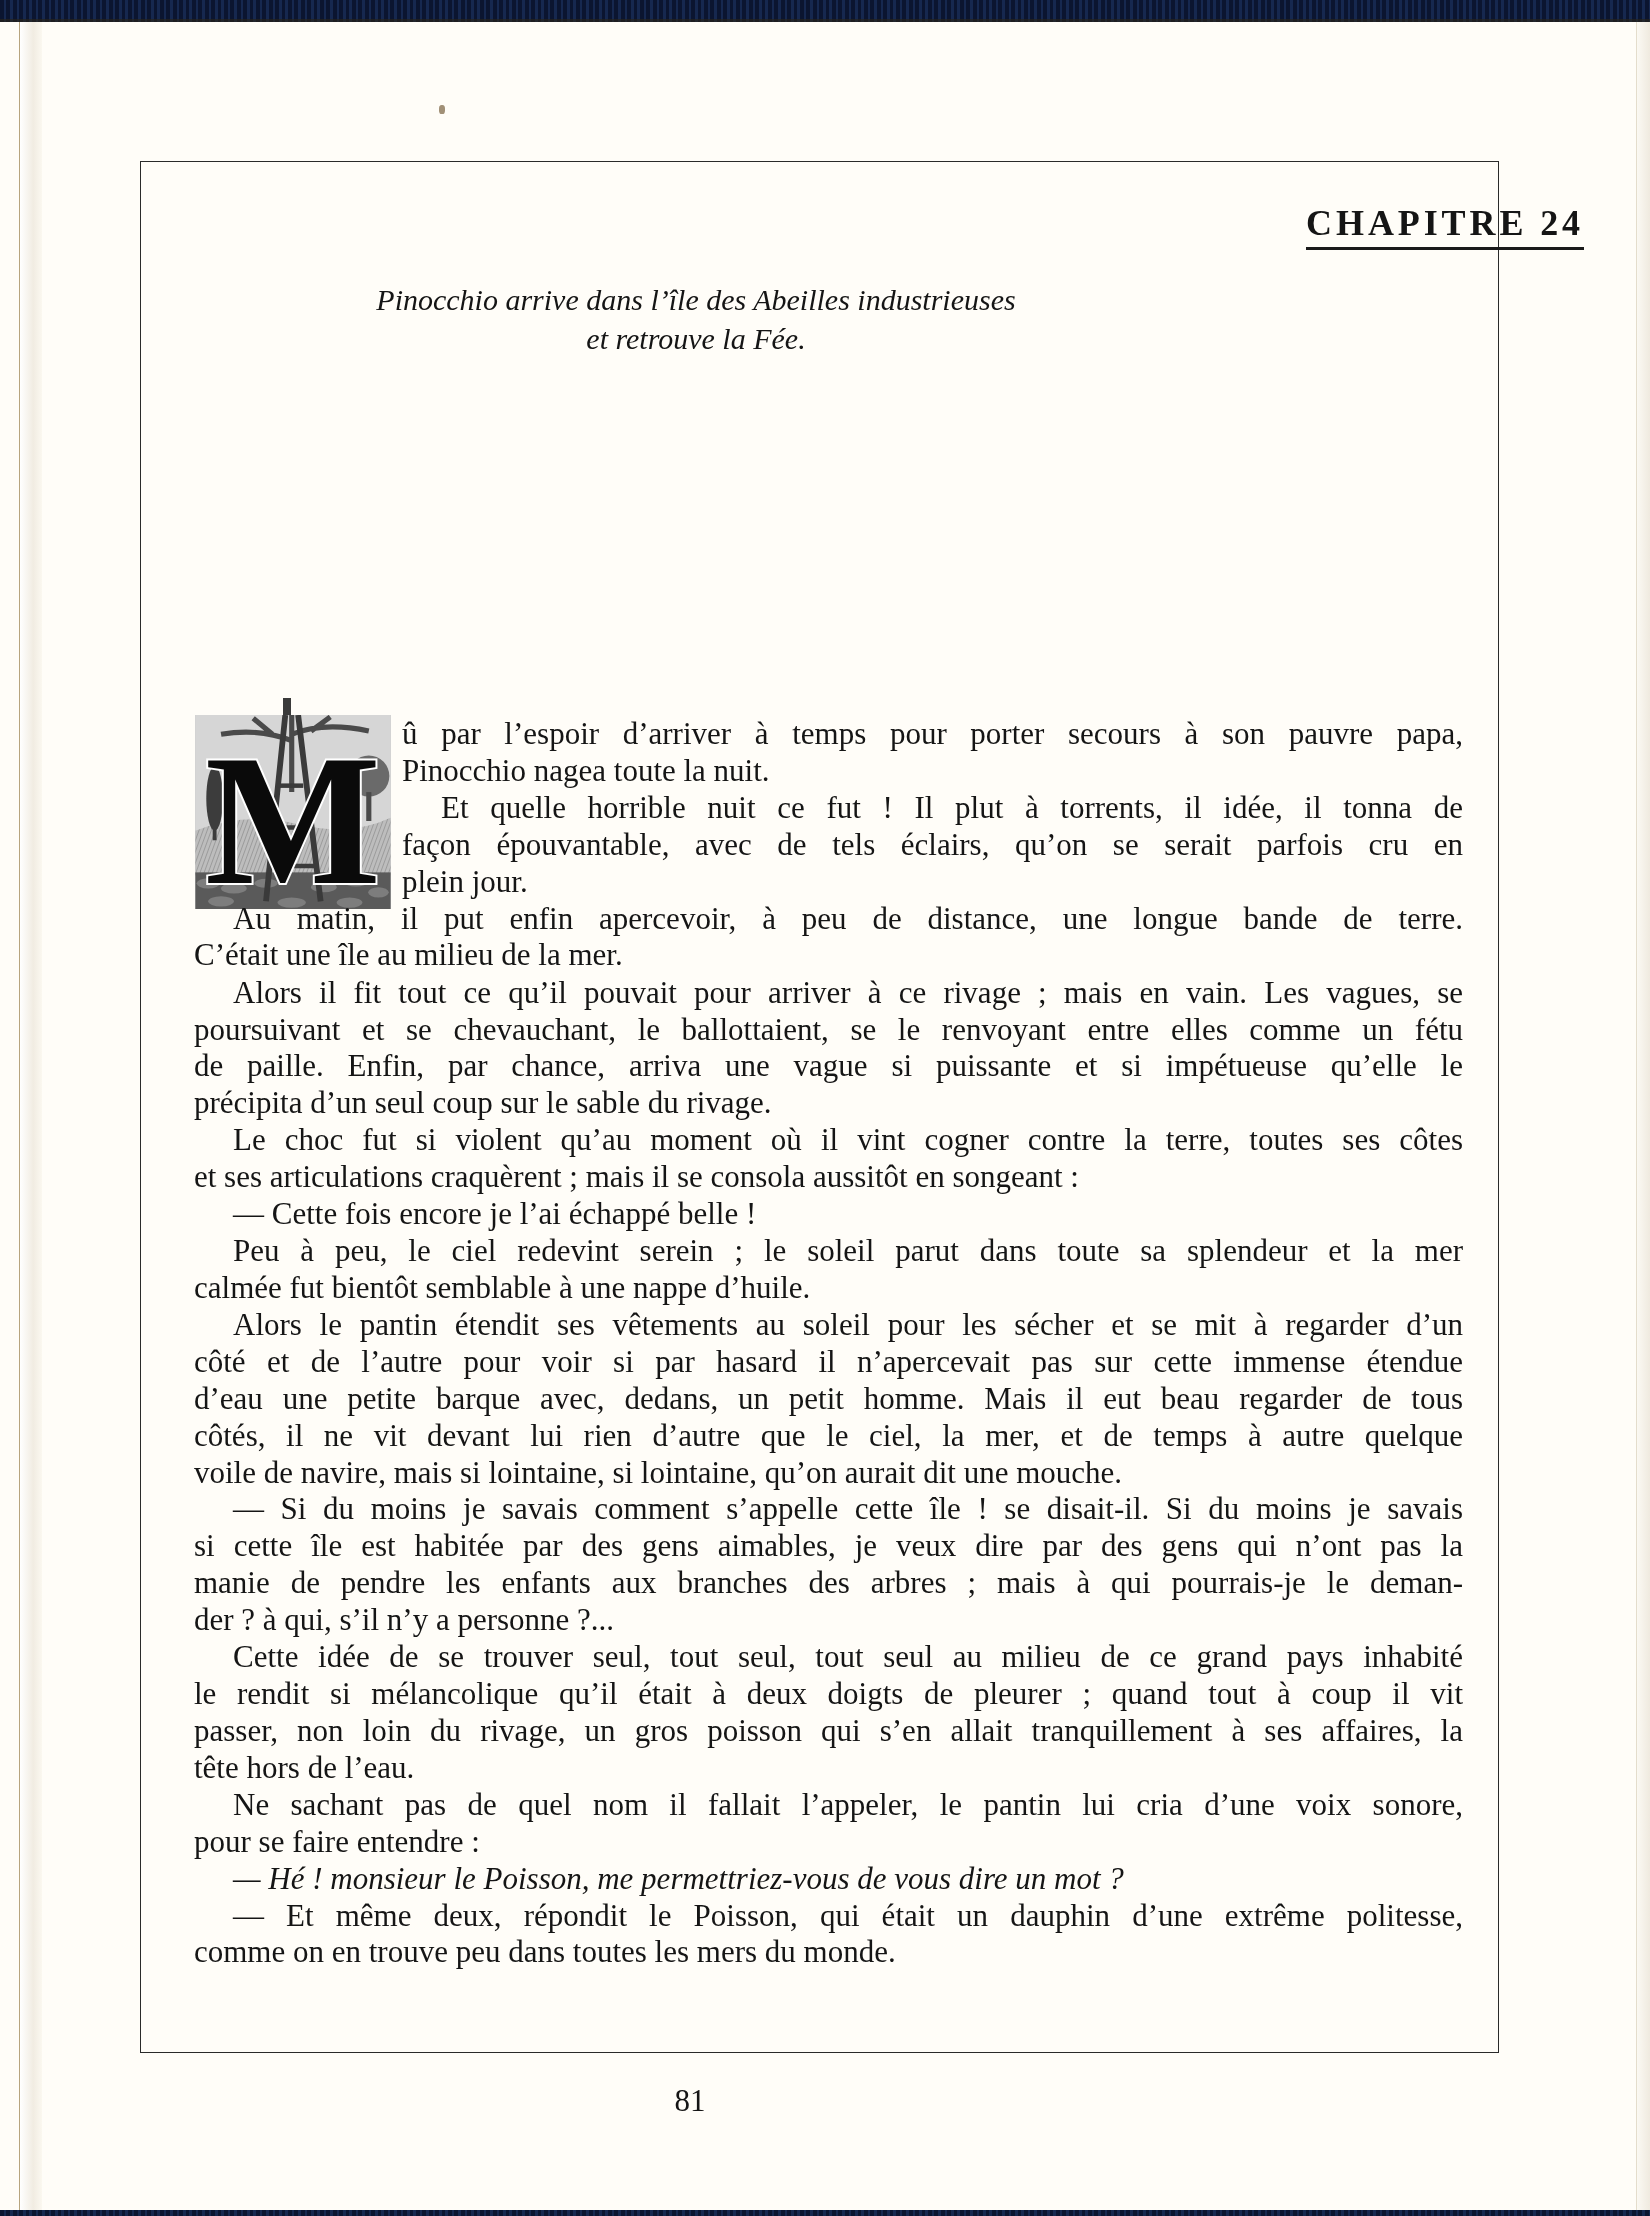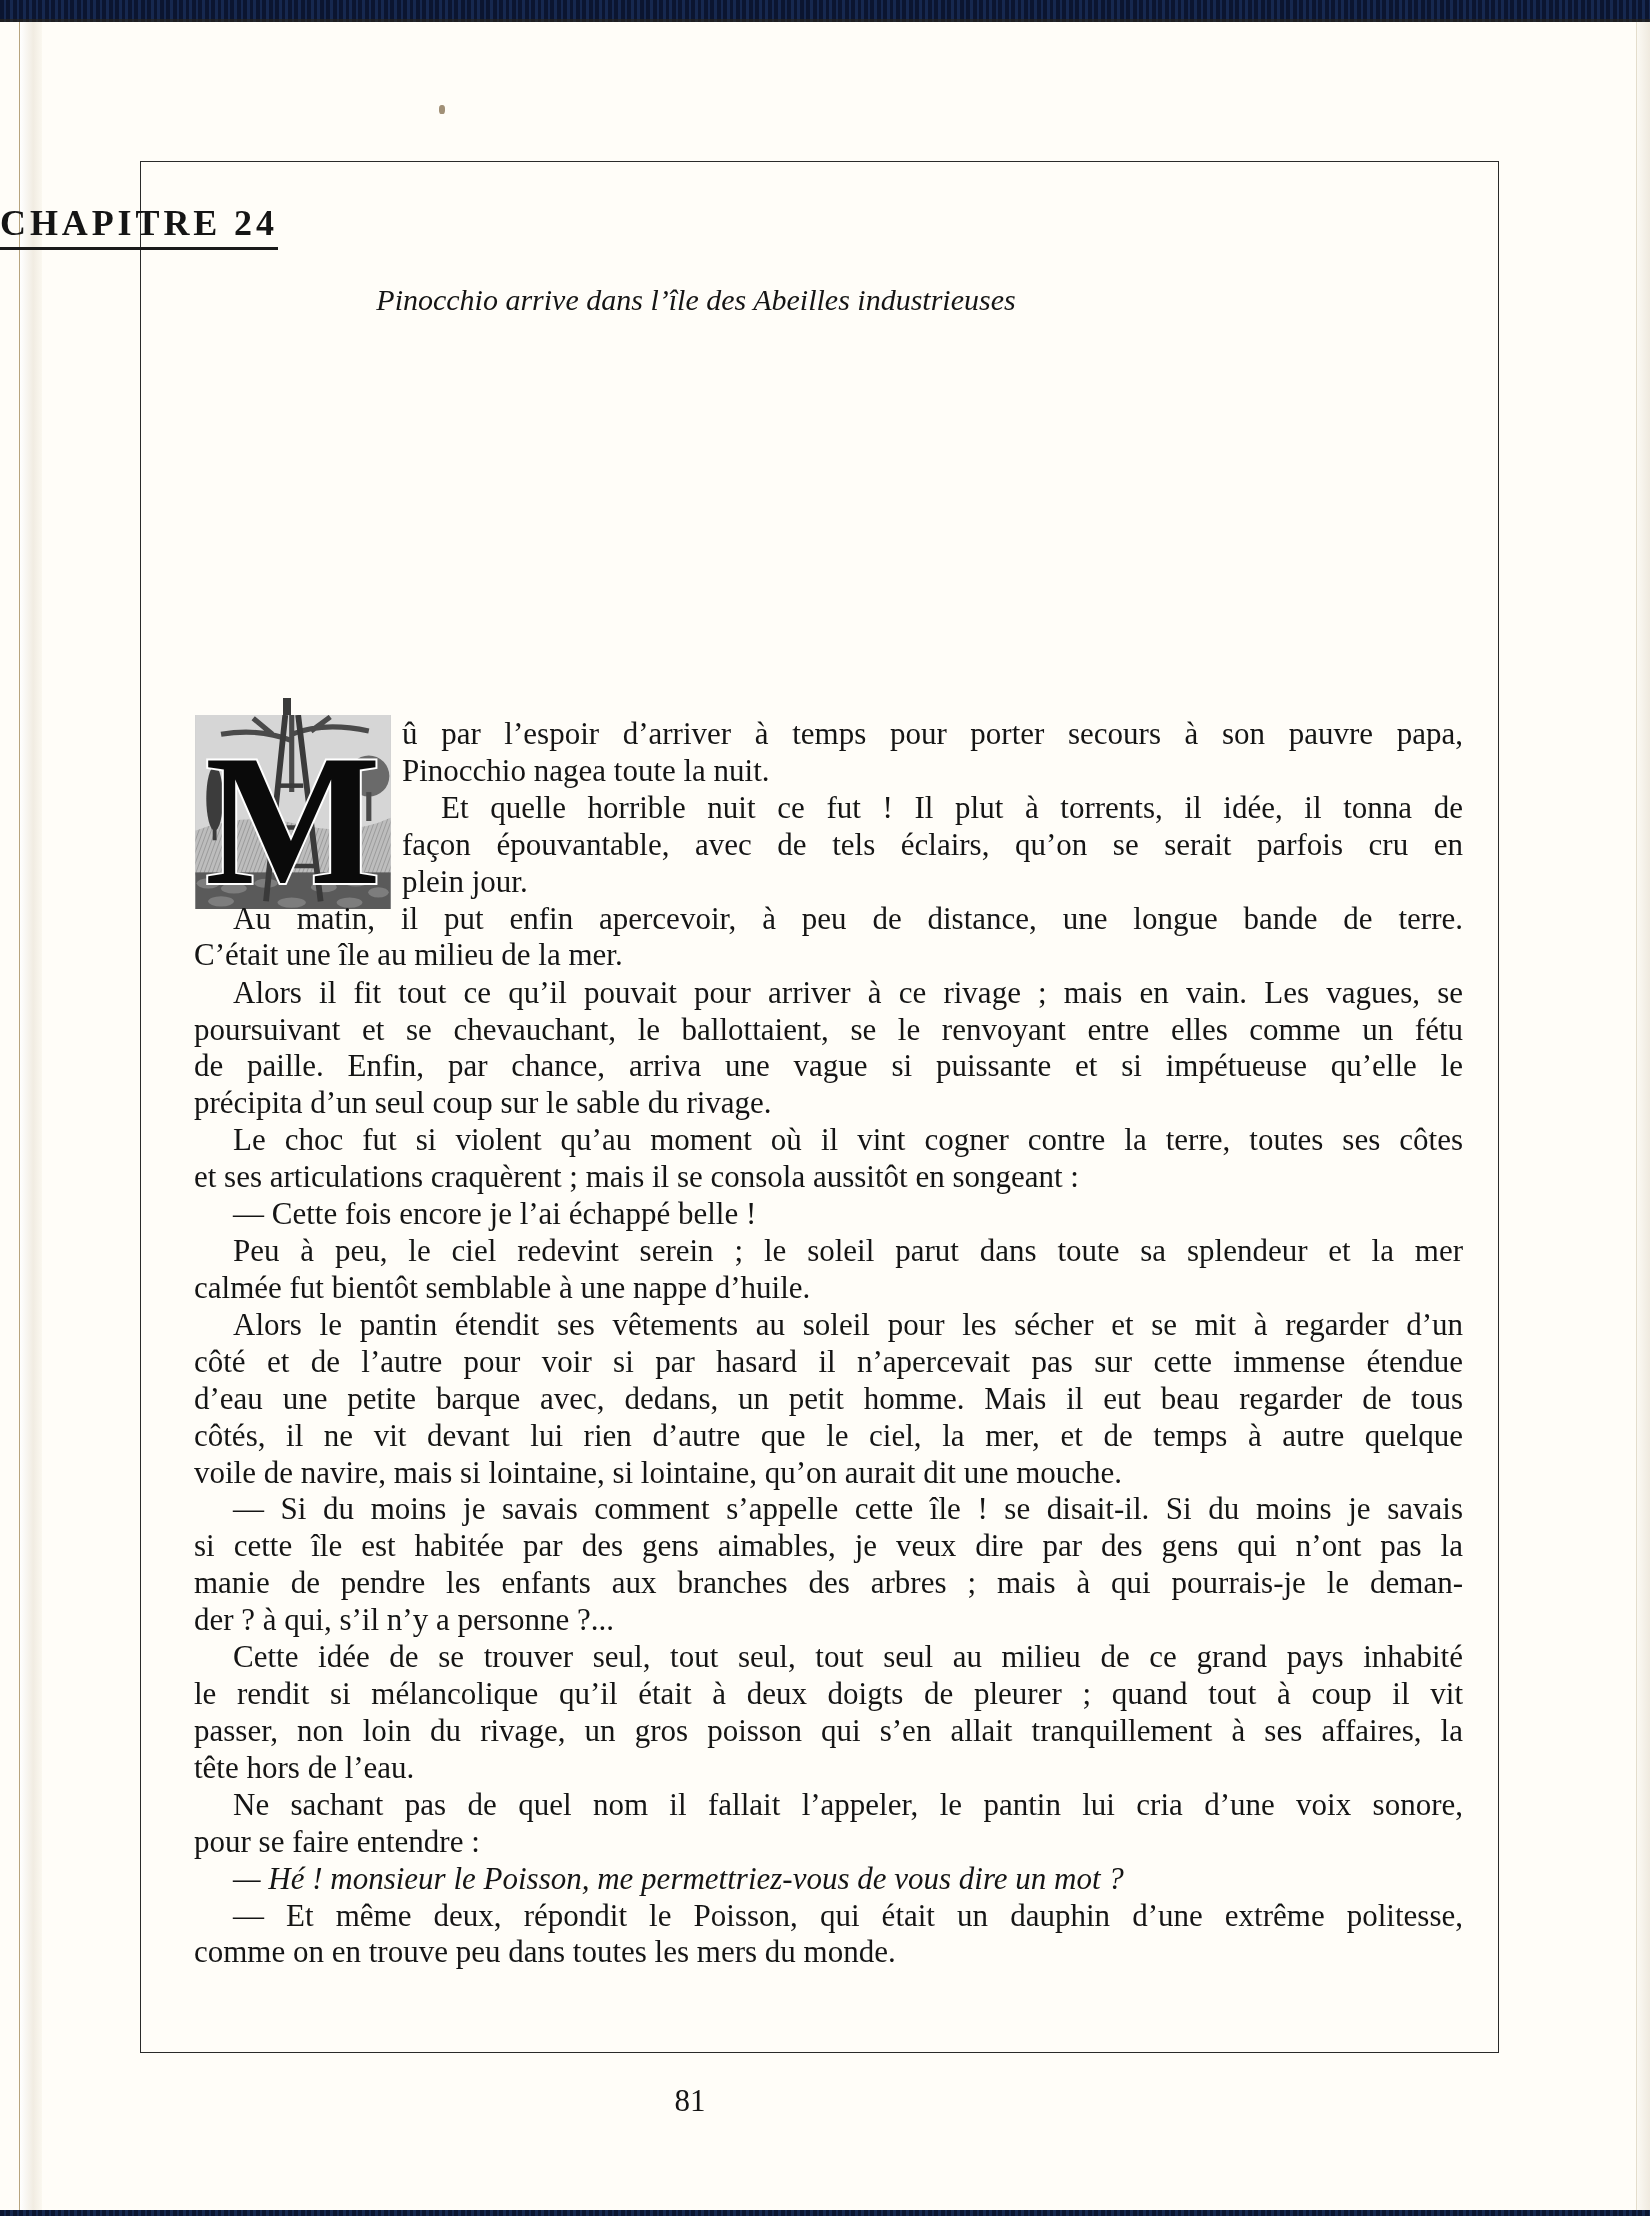--- a/index.html
+++ b/index.html
@@ -15,21 +15,21 @@
   .cover-bottom { position:absolute; left:0; bottom:0; width:1650px; height:6.4px;
     background:repeating-linear-gradient(90deg,#0b1530 0 3.9px,#16284f 3.9px 6.4px); }
   .gutter { position:absolute; left:19.3px; top:22px; width:22px; height:2188px;
     background:linear-gradient(90deg,#ffffff,#f1ece2 60%,#fbf8f0); border-left:1.3px solid #b7a47e; }
   .fore-edge { position:absolute; right:0; top:22px; width:13px; height:2188px;
     background:linear-gradient(90deg,#fbf9f3,#efeadf); border-left:0.6px solid #e4ddcc; }
   .speck { position:absolute; left:439px; top:105px; width:6.4px; height:9px; border-radius:40%; background:#8a7456; opacity:.8; }
 
   .frame { position:absolute; left:140px; top:161px; width:1359px; height:1892px; border:1.9px solid #2a2a2a; box-sizing:border-box; }
 
-  .chapter-title { position:absolute; left:0; width:1584px; top:201px; text-align:left;
+  .chapter-title { position:absolute; left:0; width:1584px; top:201px; text-align:right;
     font-size:36px; font-weight:bold; letter-spacing:3.9px; }
   .chapter-title span { display:inline-block; border-bottom:3.2px solid #1a1a1a; padding-bottom:1.3px; line-height:45px; }
   .subtitle { position:absolute; left:0; width:1392px; top:280px; text-align:center;
     font-style:italic; font-size:30px; line-height:39px; }
 
   .body { position:absolute; left:194px; top:0; width:1269px; font-size:31px; }
   .line { position:absolute; left:0; width:1269px; height:37px; line-height:37px; white-space:nowrap;
     text-align:justify; text-align-last:justify; }
   .line.last { text-align-last:left; }
   .line.ind { padding-left:39px; box-sizing:border-box; }
@@ -52,20 +52,21 @@
 <div class="cover-bottom"></div>
 <div class="speck"></div>
 
 <div class="frame"></div>
 
 <div class="chapter-title">
   <span>CHAPITRE 24</span>
 </div>
 <div class="subtitle">
   <div>Pinocchio arrive dans l’île des Abeilles industrieuses</div>
+  <div>et retrouve la Fée.</div>
 </div>
 
 <div class="dc-pole"></div>
 <div class="dropcap">
   <svg width="196" height="194" viewBox="0 0 304 302">
     <defs>
       <pattern id="hatch" width="6" height="6" patternUnits="userSpaceOnUse" patternTransform="rotate(20)">
         <rect width="6" height="6" fill="#bdbdbd"></rect>
         <line x1="0" y1="0" x2="0" y2="6" stroke="#8a8a8a" stroke-width="2"></line>
       </pattern>

